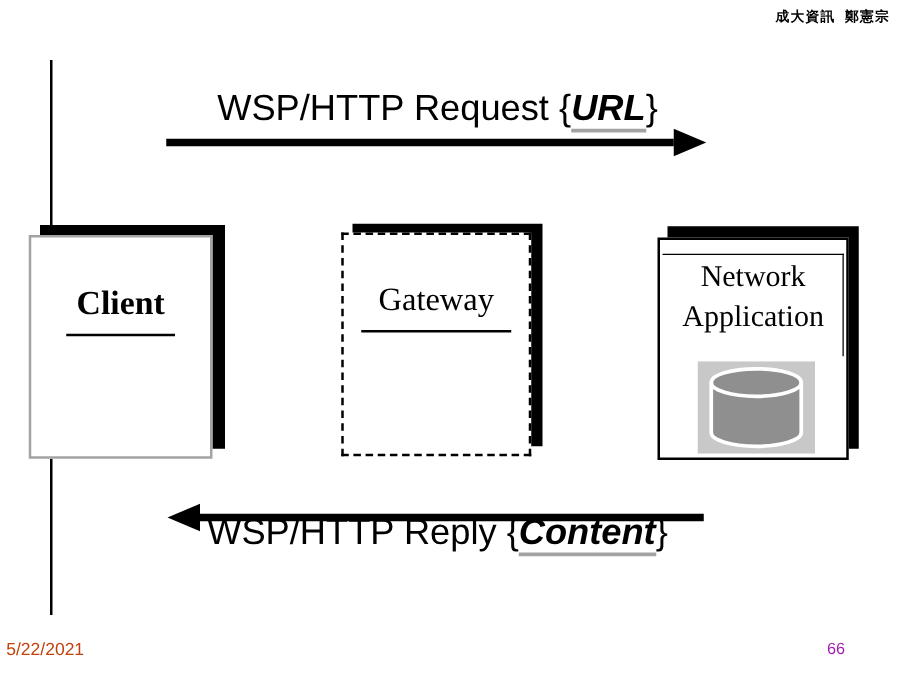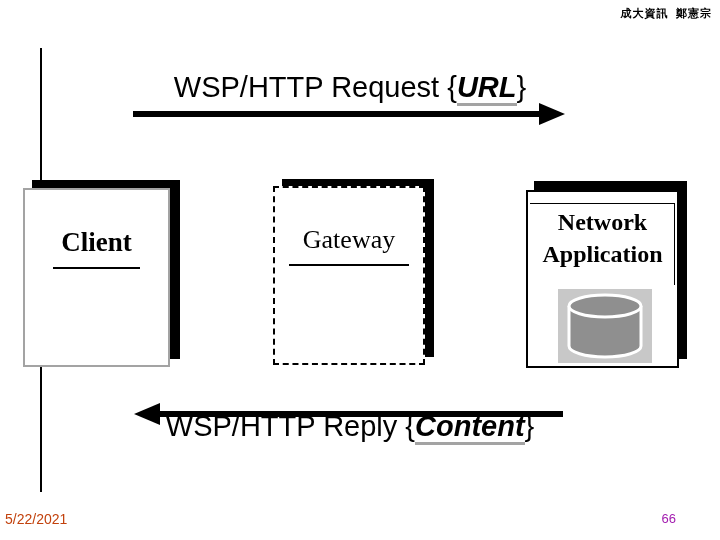--- a/index.html
+++ b/index.html
@@ -112,21 +112,21 @@
   .inner-frame {
     position: absolute;
     left: 2px; top: 11px;
     width: 144px; height: 81px;
     border-top: 1px solid #000;
     border-right: 1px solid #000;
   }
   .netapp-label {
     position: relative;
     margin-top: 14px;
-    font-weight: bold;
+    font-weight: normal;
     font-size: 24px;
     line-height: 1.35;
   }
   .netapp-label span { display: block; }
   .db-icon {
     position: absolute;
     left: 30px; top: 97px;
     width: 94px; height: 74px;
   }
   

